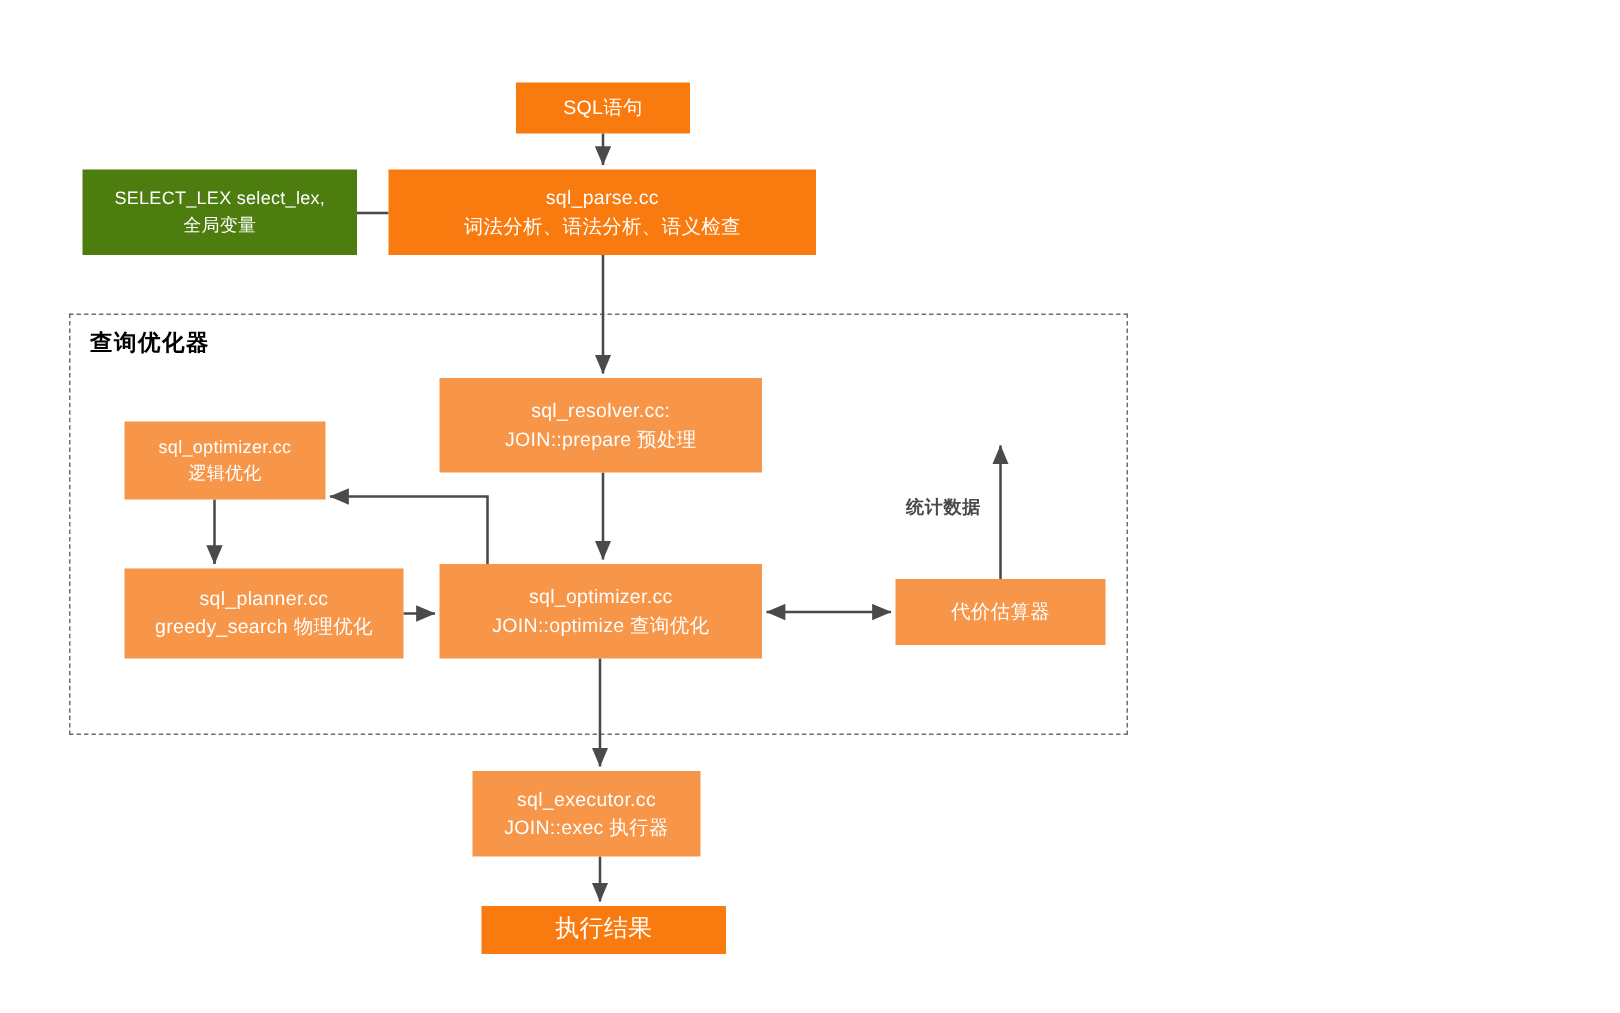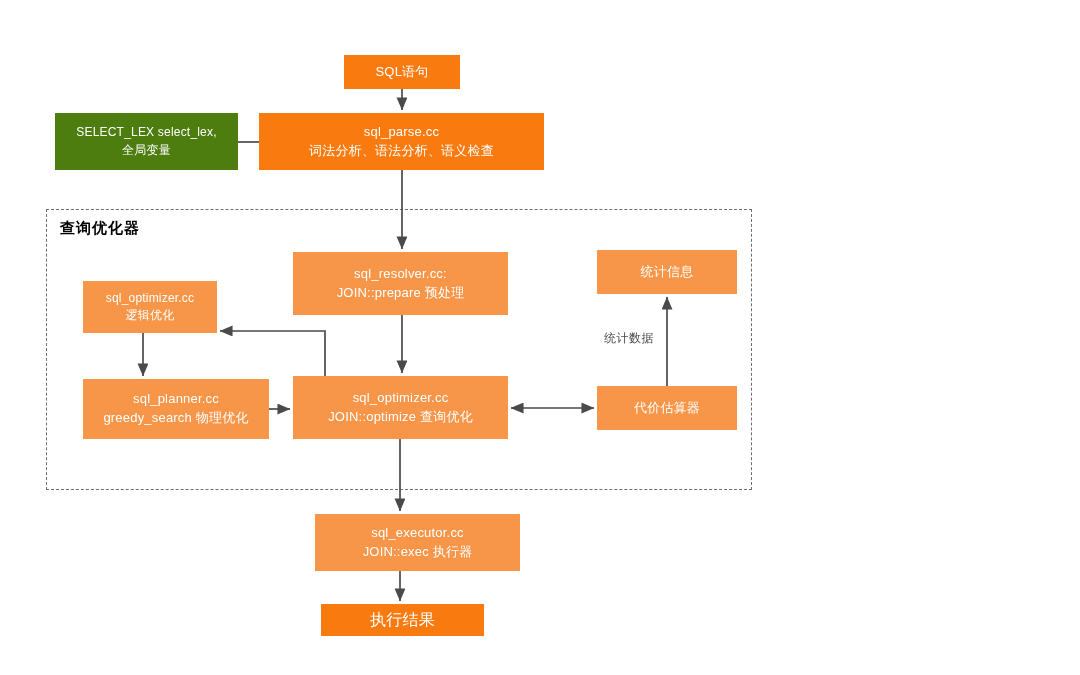--- a/index.html
+++ b/index.html
@@ -52,20 +52,21 @@
     font-weight: bold;
     letter-spacing: 1px;
     white-space: nowrap;
   }
   .edge-label {
     position: absolute;
     color: #4a4a4a;
     font-size: 12px;
     white-space: nowrap;
     letter-spacing: 0.5px;
+    font-weight: bold;
   }
   svg.wires {
     position: absolute;
     left: 0;
     top: 0;
     width: 1080px;
     height: 675px;
     pointer-events: none;
   }
 </style>
@@ -125,44 +126,41 @@
   <div class="node fill-strong" style="left:259px; top:113px; width:285px; height:57px; font-size:13px;">
     <span class="ln">sql_parse.cc</span>
     <span class="ln">词法分析、语法分析、语义检查</span>
   </div>
 
   <div class="node fill-mid" style="left:293px; top:252px; width:215px; height:63px; font-size:13px;">
     <span class="ln">sql_resolver.cc:</span>
     <span class="ln">JOIN::prepare 预处理</span>
   </div>
 
-  <div class="node fill-mid" style="left:597px; top:250px; width:140px; height:44px; font-size:13px;">
-    <span class="ln">统计信息</span>
-  </div>
 
   <div class="node fill-mid" style="left:83px; top:281px; width:134px; height:52px; font-size:12px;">
     <span class="ln">sql_optimizer.cc</span>
     <span class="ln">逻辑优化</span>
   </div>
 
   <div class="node fill-mid" style="left:83px; top:379px; width:186px; height:60px; font-size:13px;">
     <span class="ln">sql_planner.cc</span>
     <span class="ln">greedy_search 物理优化</span>
   </div>
 
   <div class="node fill-mid" style="left:293px; top:376px; width:215px; height:63px; font-size:13px;">
     <span class="ln">sql_optimizer.cc</span>
     <span class="ln">JOIN::optimize 查询优化</span>
   </div>
 
   <div class="node fill-mid" style="left:597px; top:386px; width:140px; height:44px; font-size:13px;">
     <span class="ln">代价估算器</span>
   </div>
 
-  <div class="node fill-mid" style="left:315px; top:514px; width:205px; height:57px; font-size:13px;">
+  <div class="node fill-mid" style="left:315px; top:514px; width:152px; height:57px; font-size:13px;">
     <span class="ln">sql_executor.cc</span>
     <span class="ln">JOIN::exec 执行器</span>
   </div>
 
   <div class="node fill-strong" style="left:321px; top:604px; width:163px; height:32px; font-size:16px;">
     <span class="ln">执行结果</span>
   </div>
 
   <div class="edge-label" style="left:604px; top:330px;">统计数据</div>
 

